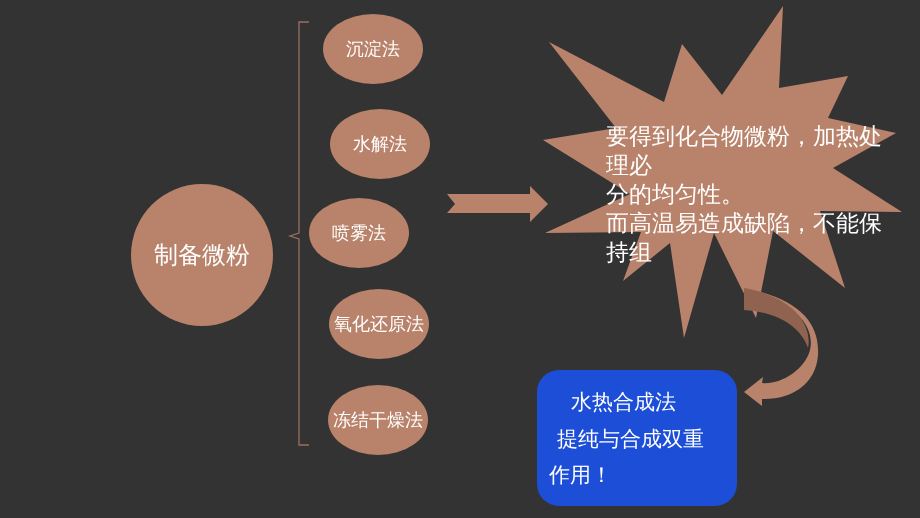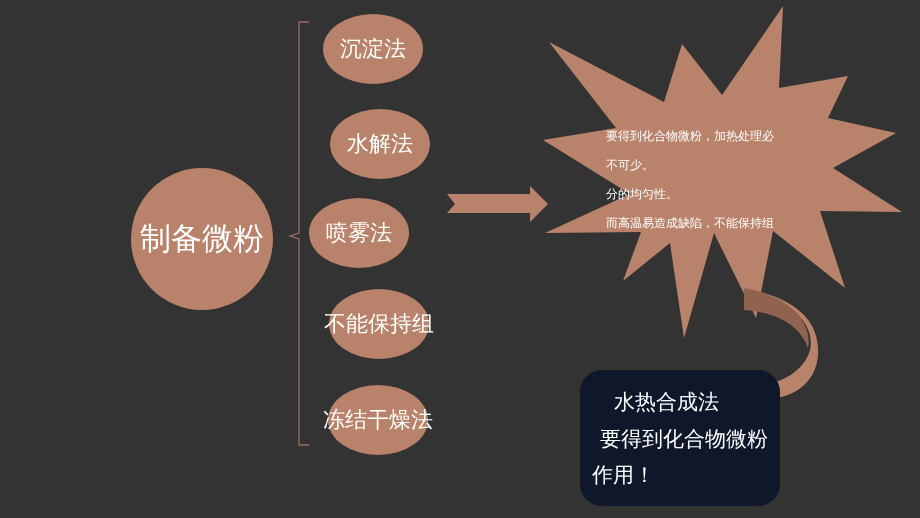--- a/index.html
+++ b/index.html
@@ -1,64 +1,63 @@
 <!DOCTYPE html>
 <html><head>
 <meta charset="utf-8">
 <style>
   html, body { margin:0; padding:0; }
   body { width:920px; height:518px; background:#333333; position:relative; overflow:hidden;
          font-family:"DejaVu Sans","Liberation Sans",sans-serif; color:#fff; }
   .ellipse { position:absolute; background:#b9836b; border-radius:50%; display:flex;
-             align-items:center; justify-content:center; font-size:22px; color:#fff; white-space:nowrap; }
+             align-items:center; justify-content:center; font-size:18px; color:#fff; white-space:nowrap; }
   .canvas { position:absolute; left:0; top:0; }
-  .burst-text { position:absolute; left:606px; top:122px; width:280px; font-size:12px; line-height:29px; color:#fff; }
-  .result-box { position:absolute; left:537px; top:370px; width:200px; height:136px; background:#0f172a;
-                border-radius:22px;margin-left:43px; }
+  .burst-text { position:absolute; left:606px; top:122px; width:280px; font-size:23px; line-height:29px; color:#fff; }
+  .result-box { position:absolute; left:537px; top:370px; width:200px; height:136px; background:#1d4ed8;
+                border-radius:22px; }
   .result-line { position:absolute; font-size:21px; color:#fff; white-space:nowrap; }
 </style>
 </head>
 <body>
 
 <svg class="canvas" width="920" height="518">
 
   <path d="M309 22 L299 22 L299 233 L290 236 L299 239 L299 445 L309 445" fill="none" stroke="#9a7060" stroke-width="1.3"></path>
 
   <polygon points="447,194 530,194 530,186 548,204 530,222 530,213 447,213 455,204" fill="#b9836b"></polygon>
 
   <polygon points="549,42 664,102 682,44 722,95 783,6 779,88 848,76 828,118 896,133 833,168 902,212 820,211 845,288 773,231 756,318 714,233 684,338 670,243 623,281 641,232 545,233 630,194 543,140 616,128" fill="#b9836b"></polygon>
 
   <path d="M744 295 C800 300 815 330 810 350 C805 370 780 385 762 383 L763 377 L744 392 L762 406 L762 399 C790 400 816 385 818 355 C820 320 795 298 744 288 Z" fill="#b9836b"></path>
   <path d="M744 288 L744 310 C775 312 800 325 808 348 C812 330 800 298 744 288 Z" fill="#8f6350"></path>
 </svg>
 
-<div class="ellipse" style="left:131px;top:168px;width:142px;height:142px;border-radius:50%;font-size:31px;">
+<div class="ellipse" style="left:131px;top:184px;width:142px;height:142px;border-radius:50%;font-size:24px;">
   <span>制备微粉</span>
 </div>
 
 <div class="ellipse" style="left:323px;top:14px;width:100px;height:70px;">
   <span>沉淀法</span>
 </div>
 <div class="ellipse" style="left:330px;top:109px;width:100px;height:70px;">
   <span>水解法</span>
 </div>
 <div class="ellipse" style="left:309px;top:198px;width:100px;height:70px;">
   <span>喷雾法</span>
 </div>
 <div class="ellipse" style="left:329px;top:289px;width:100px;height:70px;">
-  <span>不能保持组</span>
+  <span>氧化还原法</span>
 </div>
 <div class="ellipse" style="left:328px;top:385px;width:100px;height:70px;justify-content:center;">
   <span>冻结干燥法</span>
 </div>
 
 <div class="burst-text">
   <div>要得到化合物微粉，加热处理必</div>
-  <div>不可少。</div>
   <div>分的均匀性。</div>
   <div>而高温易造成缺陷，不能保持组</div>
 </div>
 
 <div class="result-box">
   <div class="result-line" style="left:34px;top:18px;">水热合成法</div>
-  <div class="result-line" style="left:20px;top:55px;">要得到化合物微粉</div>
+  <div class="result-line" style="left:20px;top:55px;">提纯与合成双重</div>
   <div class="result-line" style="left:12px;top:91px;">作用！</div>
 </div>
 
 </body></html>

